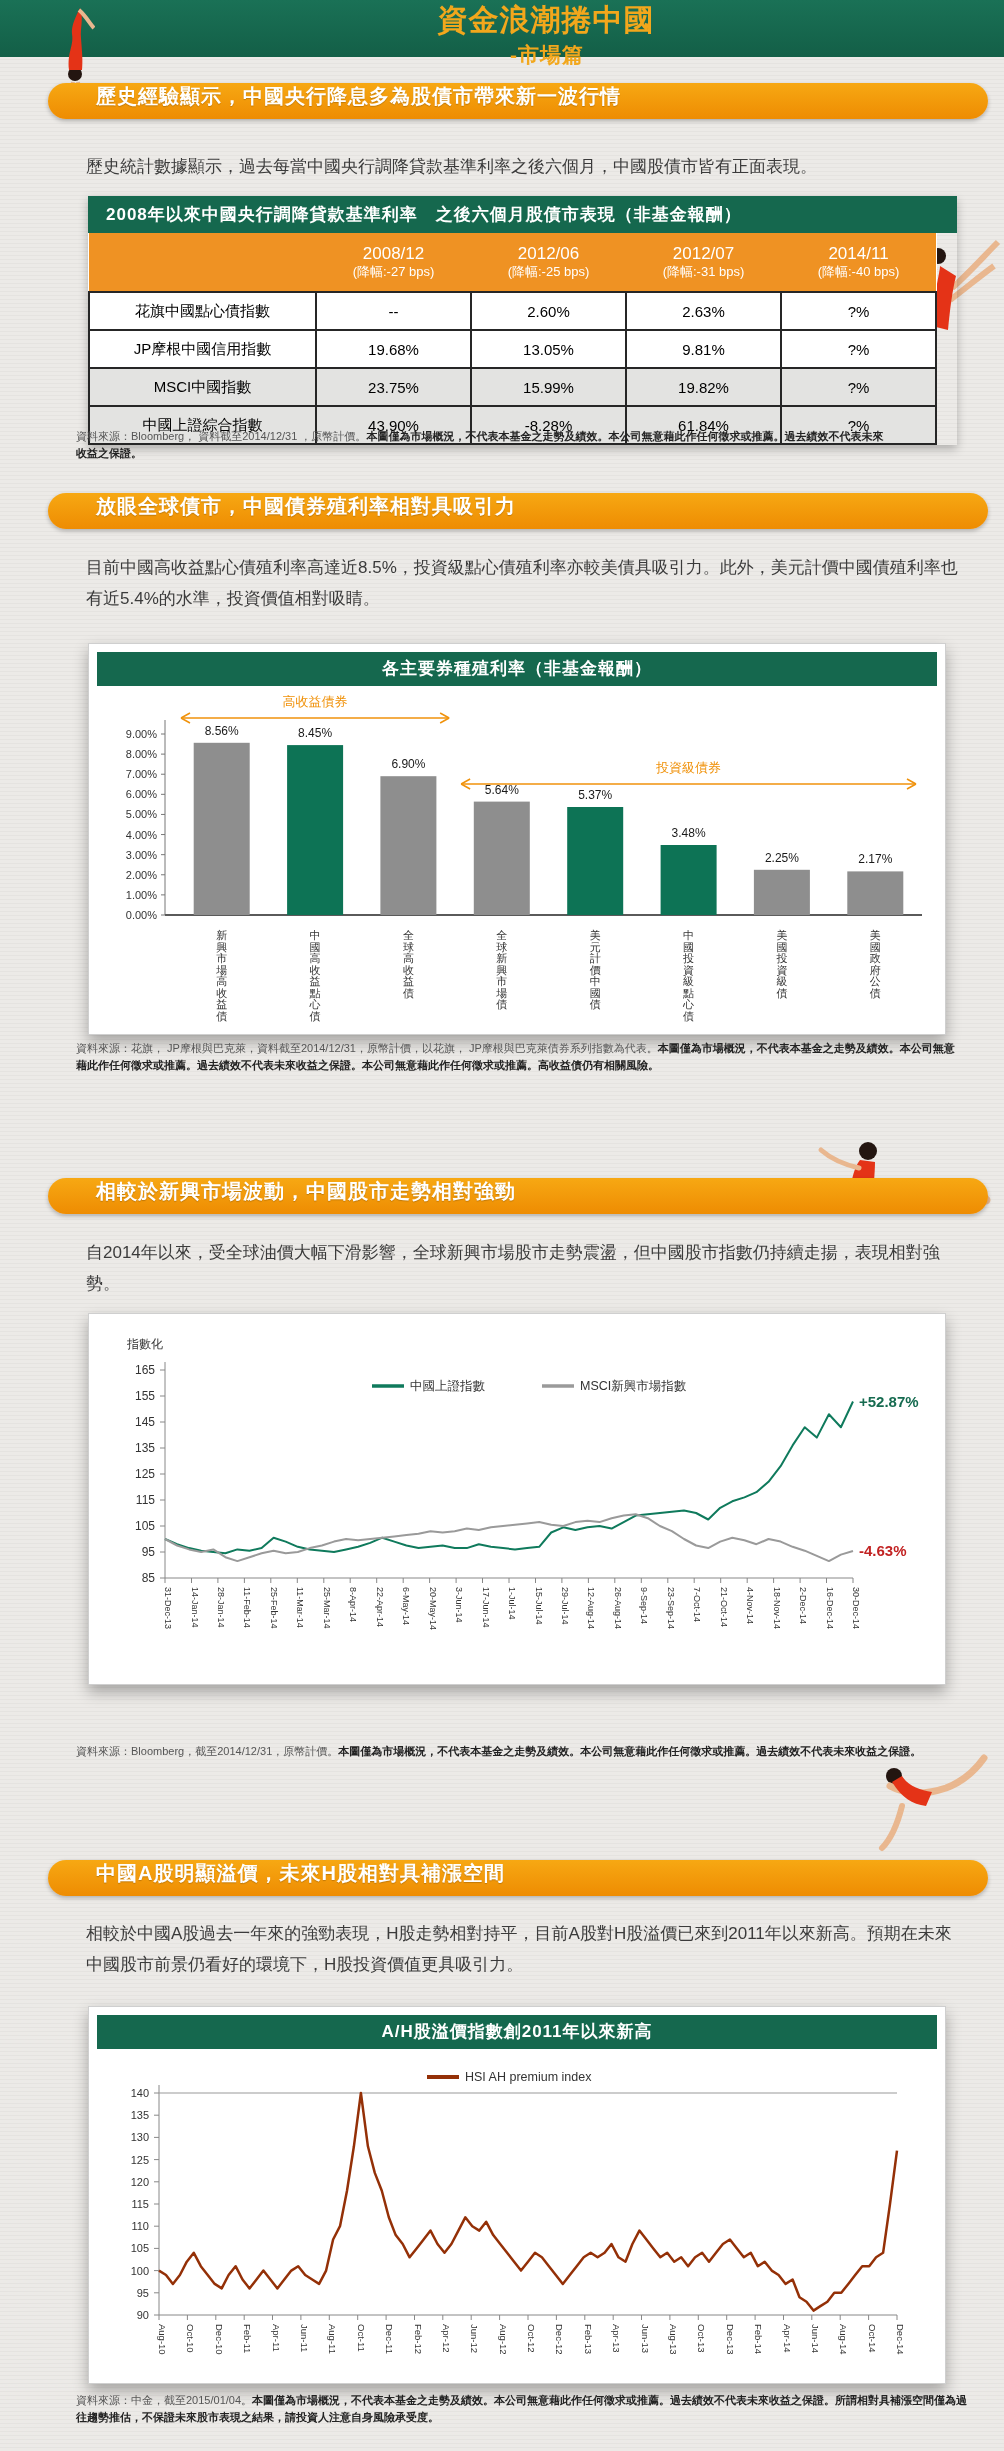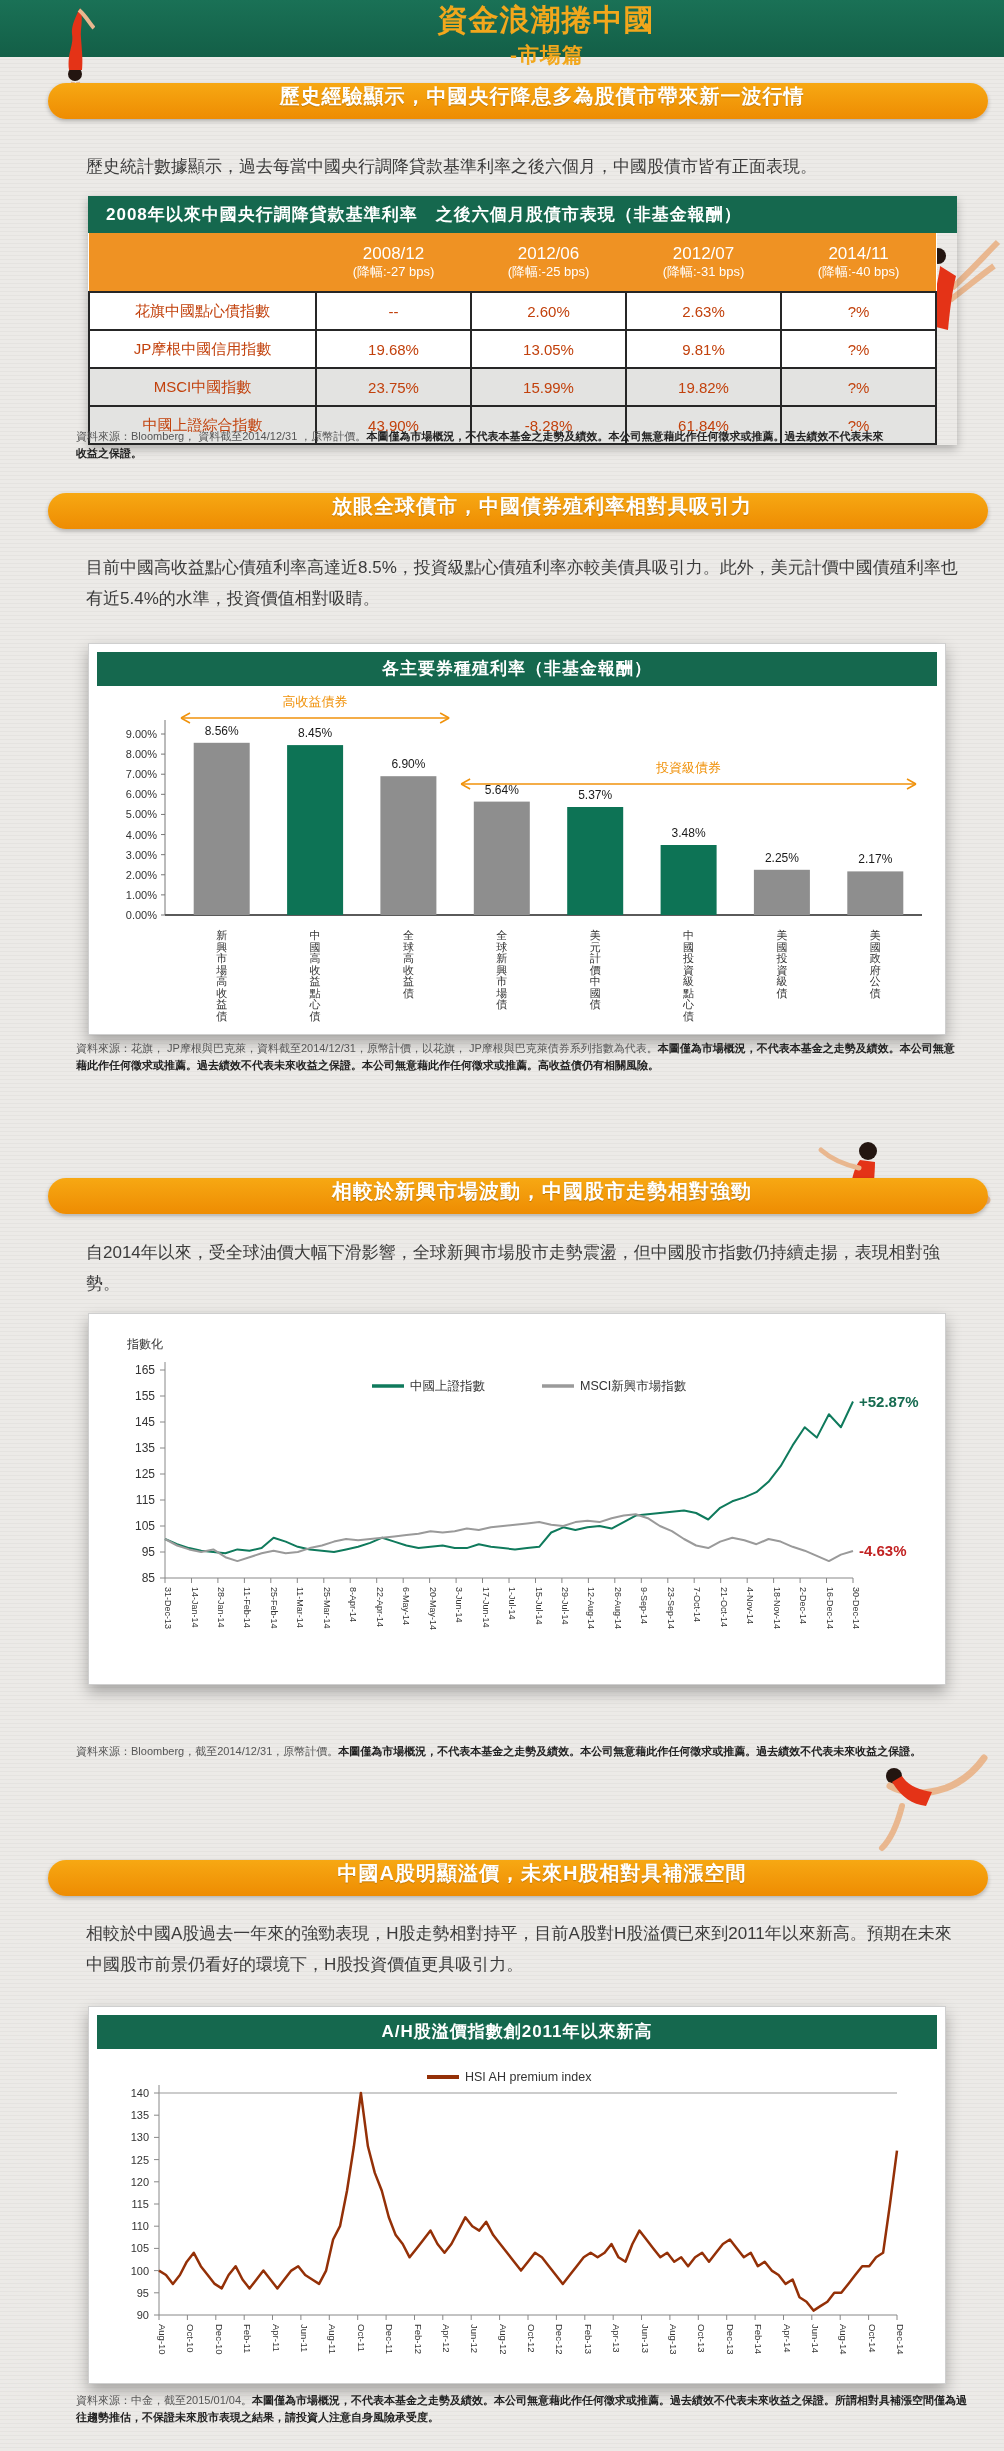--- a/index.html
+++ b/index.html
@@ -11,21 +11,21 @@
   .abs{position:absolute;flex-direction:column;}
   
   .green-header{left:0;top:0;width:1004px;height:57px;background:linear-gradient(180deg,#1a7156,#135f47);
     display:flex;align-items:center;padding-left:88px;box-sizing:border-box;}
   .title-main{color:#f2a71c;font-weight:bold;font-size:30px;letter-spacing:1px;}
   .title-sub{color:#f2a71c;font-weight:bold;font-size:21px;margin-left:2px;letter-spacing:1px;}
   
   .banner{left:48px;width:940px;height:36px;border-radius:18px;
     background:linear-gradient(180deg,#f7a813,#ee8c02);
     box-shadow:0 2px 4px rgba(0,0,0,.25);
-    display:flex;align-items:center;padding-left:48px;box-sizing:border-box;}
+    display:flex;align-items:flex-start;padding-left:48px;box-sizing:border-box;}
   .banner span{color:#fff;font-weight:bold;font-size:20px;letter-spacing:1px;
     text-shadow:0 1px 1px rgba(0,0,0,.2);}
   .b1{top:83px;} .b2{top:493px;} .b3{top:1178px;} .b4{top:1860px;}
   
   .para{left:86px;width:880px;font-size:17px;line-height:31px;color:#3b3b3b;margin:0;}
   .p1{top:151px;} .p2{top:552px;} .p3{top:1237px;} .p4{top:1918px;}
   
   .source{font-size:11px;line-height:17px;color:#555;margin:0;}
   .source b{color:#222;}
   .s1{left:76px;top:428px;width:810px;}
@@ -33,21 +33,21 @@
   .s3{left:76px;top:1695px;width:885px;margin-top:48px;}
   .s4{left:76px;top:2392px;width:900px;}
   
   .table-wrap{left:88px;top:196px;width:869px;box-shadow:0 4px 9px rgba(0,0,0,.25);}
   .table-title{height:37px;line-height:37px;background:#15684e;color:#fff;font-weight:bold;
     font-size:17px;padding-left:18px;letter-spacing:1px;}
   table{border-collapse:collapse;width:847px;table-layout:fixed;background:#fff;}
   thead th{background:#ef9223;color:#fff;font-weight:normal;height:56px;vertical-align:middle;}
   thead .c-date{font-size:17px;line-height:20px;}
   thead .c-sub{font-size:13px;line-height:16px;}
-  tbody td{border:2px solid #262626;height:34px;text-align:center;font-size:15px;color:#c2410c;background:#fff;}
+  tbody td{border:2px solid #262626;height:34px;text-align:center;font-size:15px;color:#000000;background:#fff;}
   tbody tr.alt td{background:#e3e3e1;}
   
   .card{left:88px;width:858px;background:#fff;border:1px solid #cfcfcf;
     box-shadow:0 7px 14px rgba(0,0,0,.3);box-sizing:border-box;padding:8px;}
   .card1{top:643px;height:392px;} .card2{top:1313px;height:372px;} .card3{top:2006px;height:378px;}
   .chart-title{height:34px;line-height:34px;background:#15684e;color:#fff;font-weight:bold;
     font-size:17px;text-align:center;letter-spacing:1px;}
   .card svg{display:block;margin-top:4px;}
   svg text{font-family:"Liberation Sans","DejaVu Sans",sans-serif;}
   

